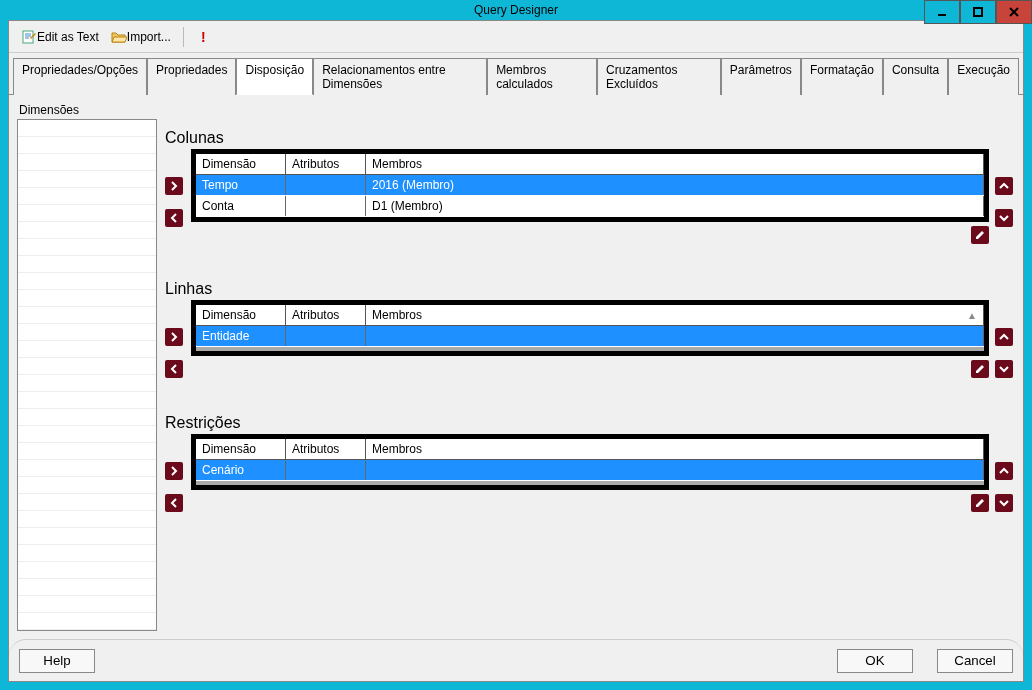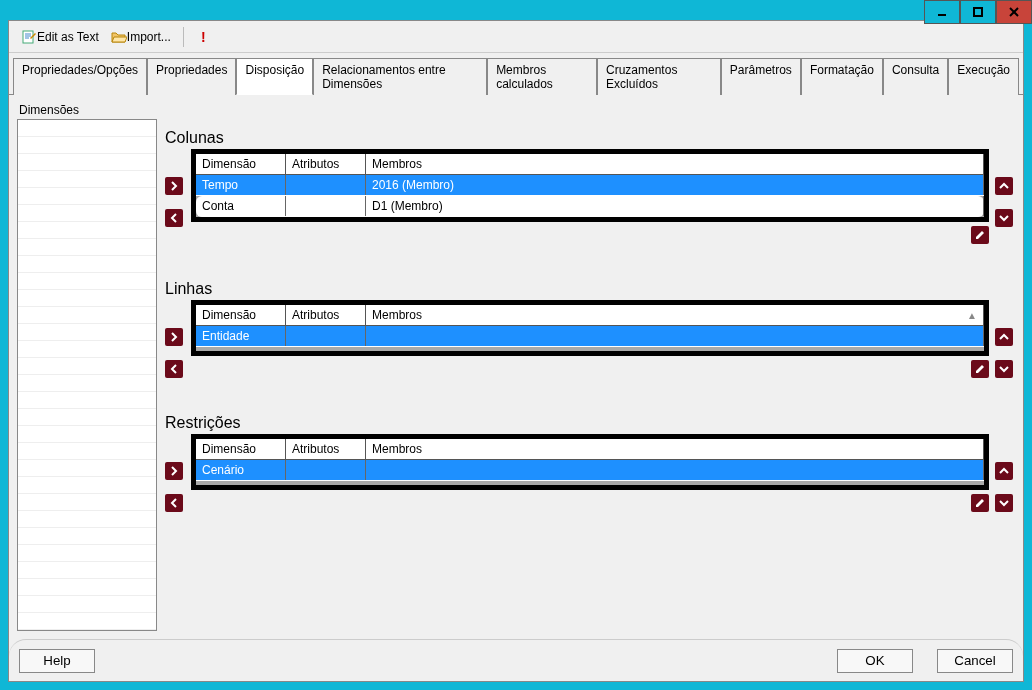--- a/index.html
+++ b/index.html
@@ -33,37 +33,38 @@
 .grid { background: #a9a9a9; border: 5px solid #000000; flex: 1; }
 .grid-header { display: flex; background: #fff; border-bottom: 1px solid #555; }
 .grid-header .gh { padding: 3px 6px; border-right: 1px solid #555; font-size: 12px; }
 .gh-dim { width: 90px; }
 .gh-attr { width: 80px; }
 .gh-mem { flex: 1; border-right: none; position: relative; }
 .gh-caret { position: absolute; right: 6px; top: 50%; transform: translateY(-50%); color: #888; font-size: 10px; }
 .grid-row { display: flex; border-bottom: 1px solid #fff; }
 .grid-row.selected { background: #1e90ff; color: #fff; }
 .grid-row .gc { padding: 3px 6px; border-right: 1px solid #666; font-size: 12px; }
-.grid-row.white { background: #fff; color: #000; border-radius: 6px; }
+.grid-row.white { background: #fff; color: #000; }
 .gc-dim { width: 90px; }
 .gc-attr { width: 80px; }
 .gc-mem { flex: 1; border-right: none; }
 .edit-btn-row { display: flex; justify-content: flex-end; margin-top: 4px; }
 .edit-btn { width: 18px; height: 18px; background: #6b0a1a; color: #fff; display: flex; align-items: center; justify-content: center; cursor: pointer; border-radius: 2px; }
 .updown-col { width: 20px; display: flex; flex-direction: column; gap: 14px; justify-content: flex-start; padding-top: 28px; }
 .footer { height: 42px; display: flex; align-items: center; padding: 0 10px; border-top: 1px solid #ccc; border-radius: 17px; }
 .footer .spacer { flex: 1; }
 .dlg-btn { min-width: 76px; height: 24px; border: 1px solid #888; background: #f8f8f8; cursor: pointer; padding: 0 12px; }
 .dlg-btn + .dlg-btn { margin-left: 24px; }
 </style>
 </head>
 <body>
 
 <div class="window">
   <div class="titlebar">
+    <div class="titlebar-title">Query Designer</div>
     <div class="titlebar-buttons">
       <div class="titlebar-btn">
           <svg width="10" height="10">
             <line x1="1" y1="8" x2="9" y2="8" stroke="#000" stroke-width="2"></line>
           </svg>
         </div>
       <div class="titlebar-btn">
           <svg width="10" height="10">
             <rect x="1" y="1" width="8" height="8" fill="none" stroke="#000" stroke-width="2"></rect>
           </svg>

